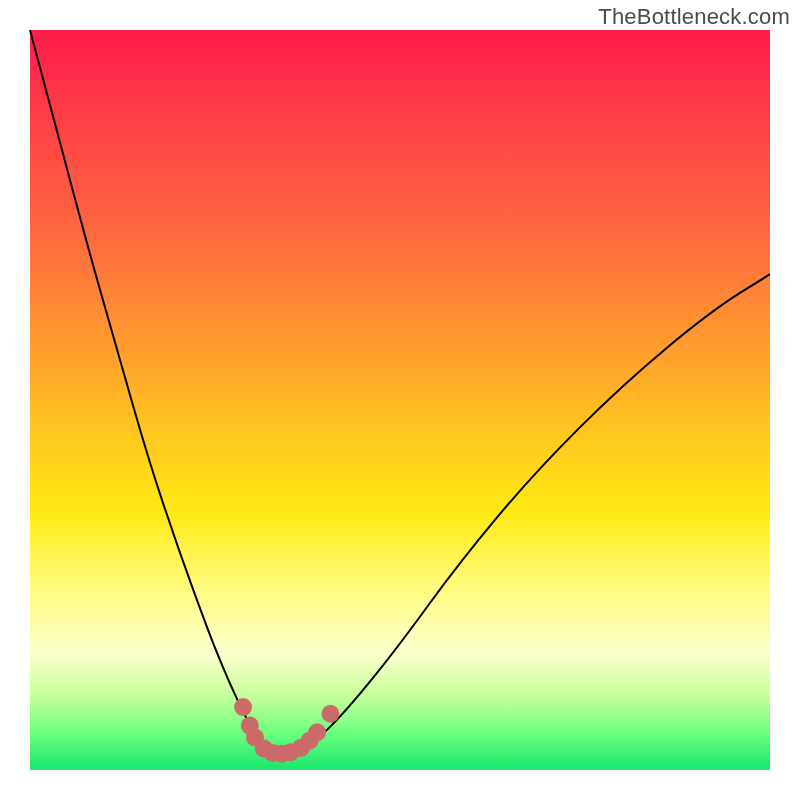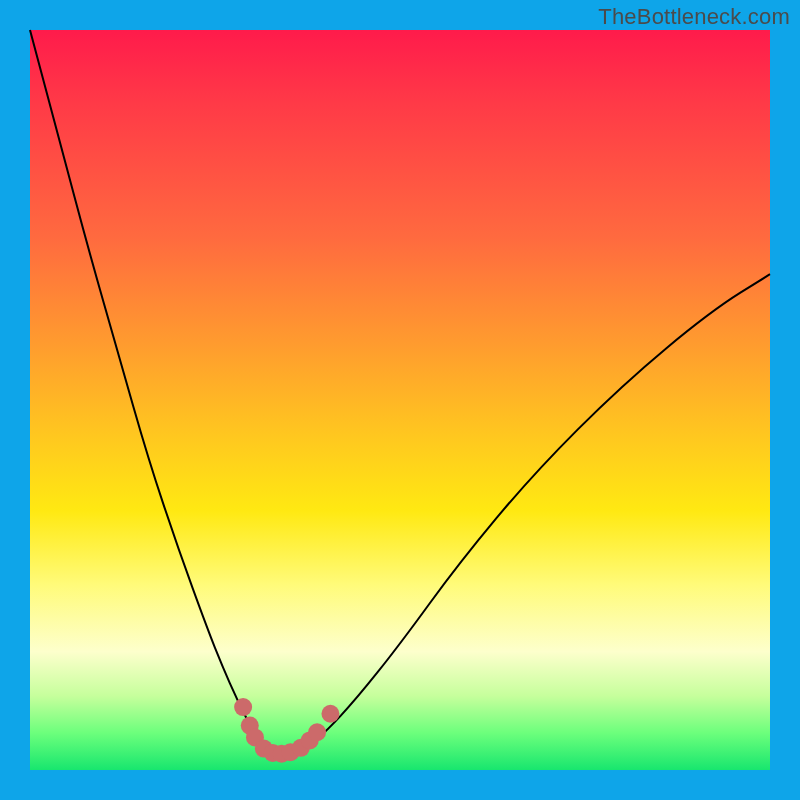--- a/index.html
+++ b/index.html
@@ -7,21 +7,21 @@
     padding: 0;
     width: 800px;
     height: 800px;
     overflow: hidden;
     background: #000;
     font-family: Arial, Helvetica, sans-serif;
   }
   .frame {
     position: absolute;
     inset: 0;
-    background: #0ea5e9;
+    background: #ffffff;
   }
   .plot-area {
     position: absolute;
     left: 30px;
     top: 30px;
     width: 740px;
     height: 740px;
     
     background: linear-gradient(
       to bottom,

